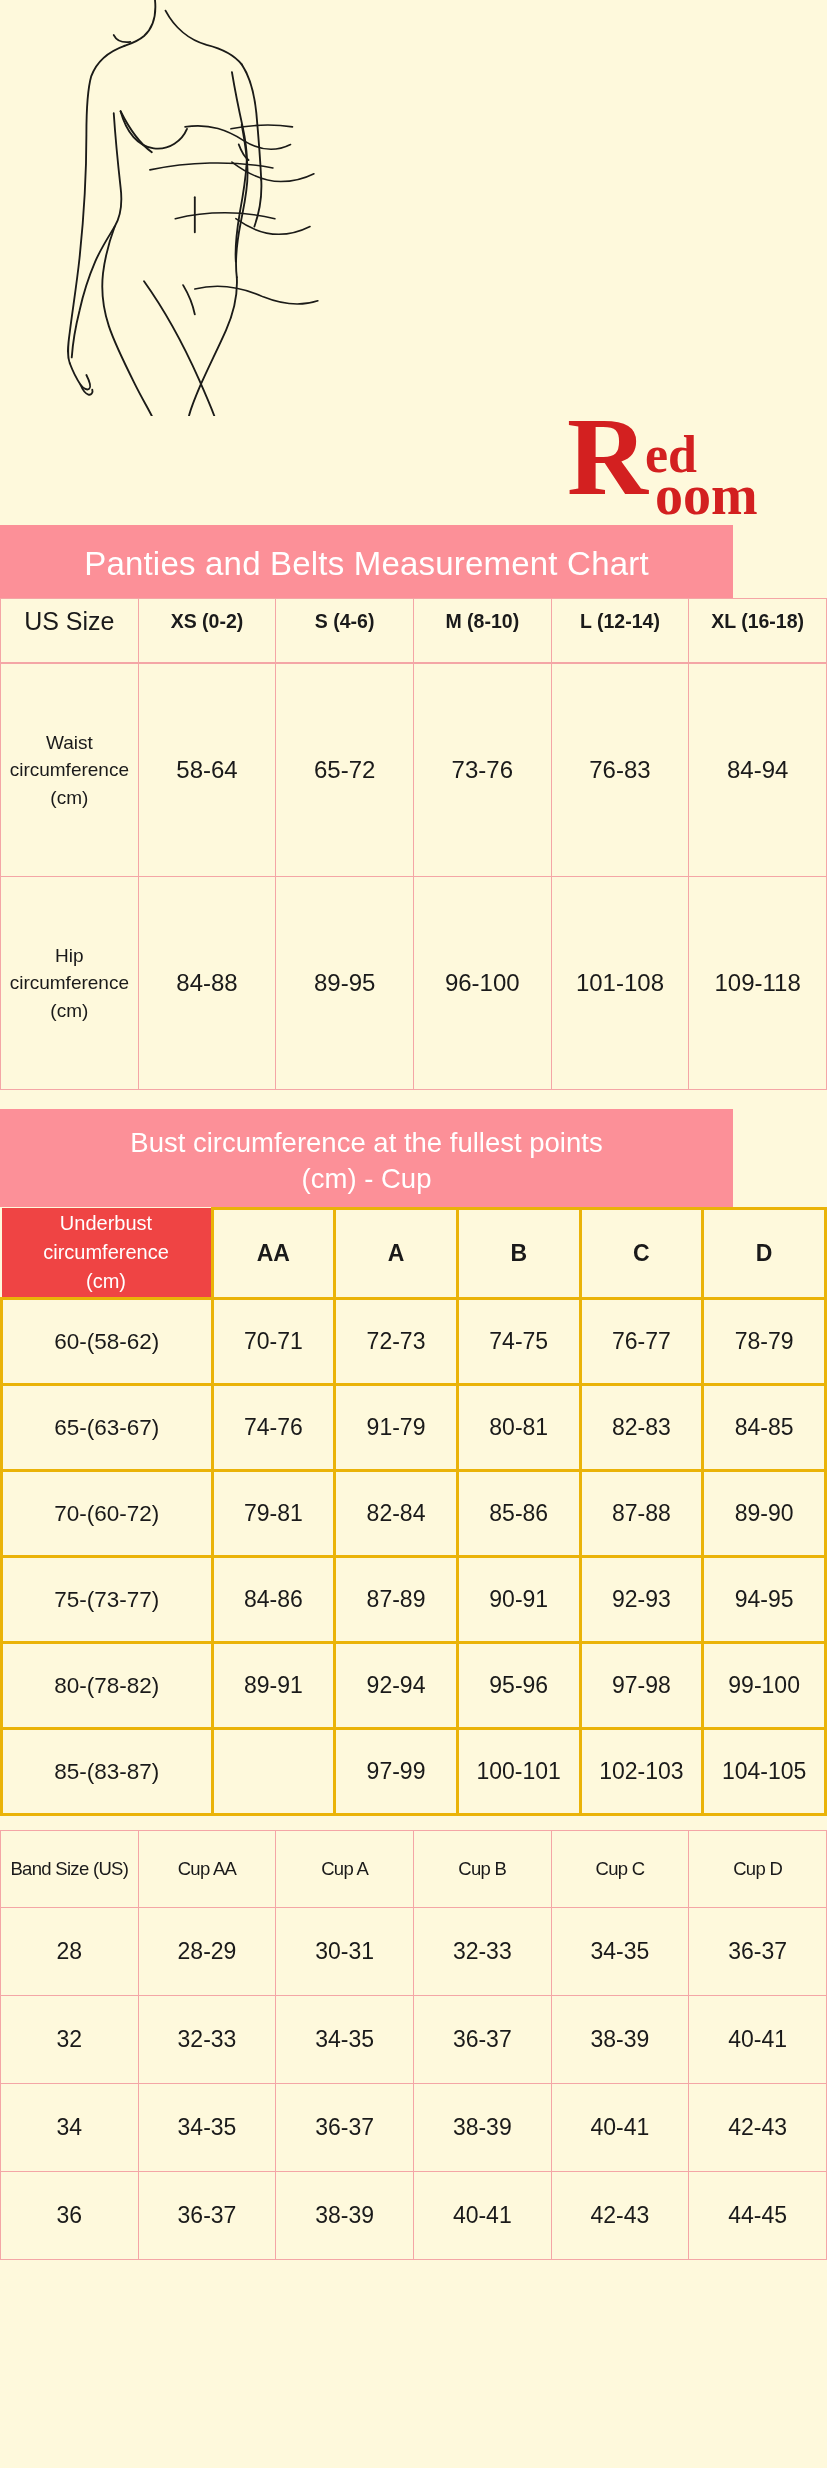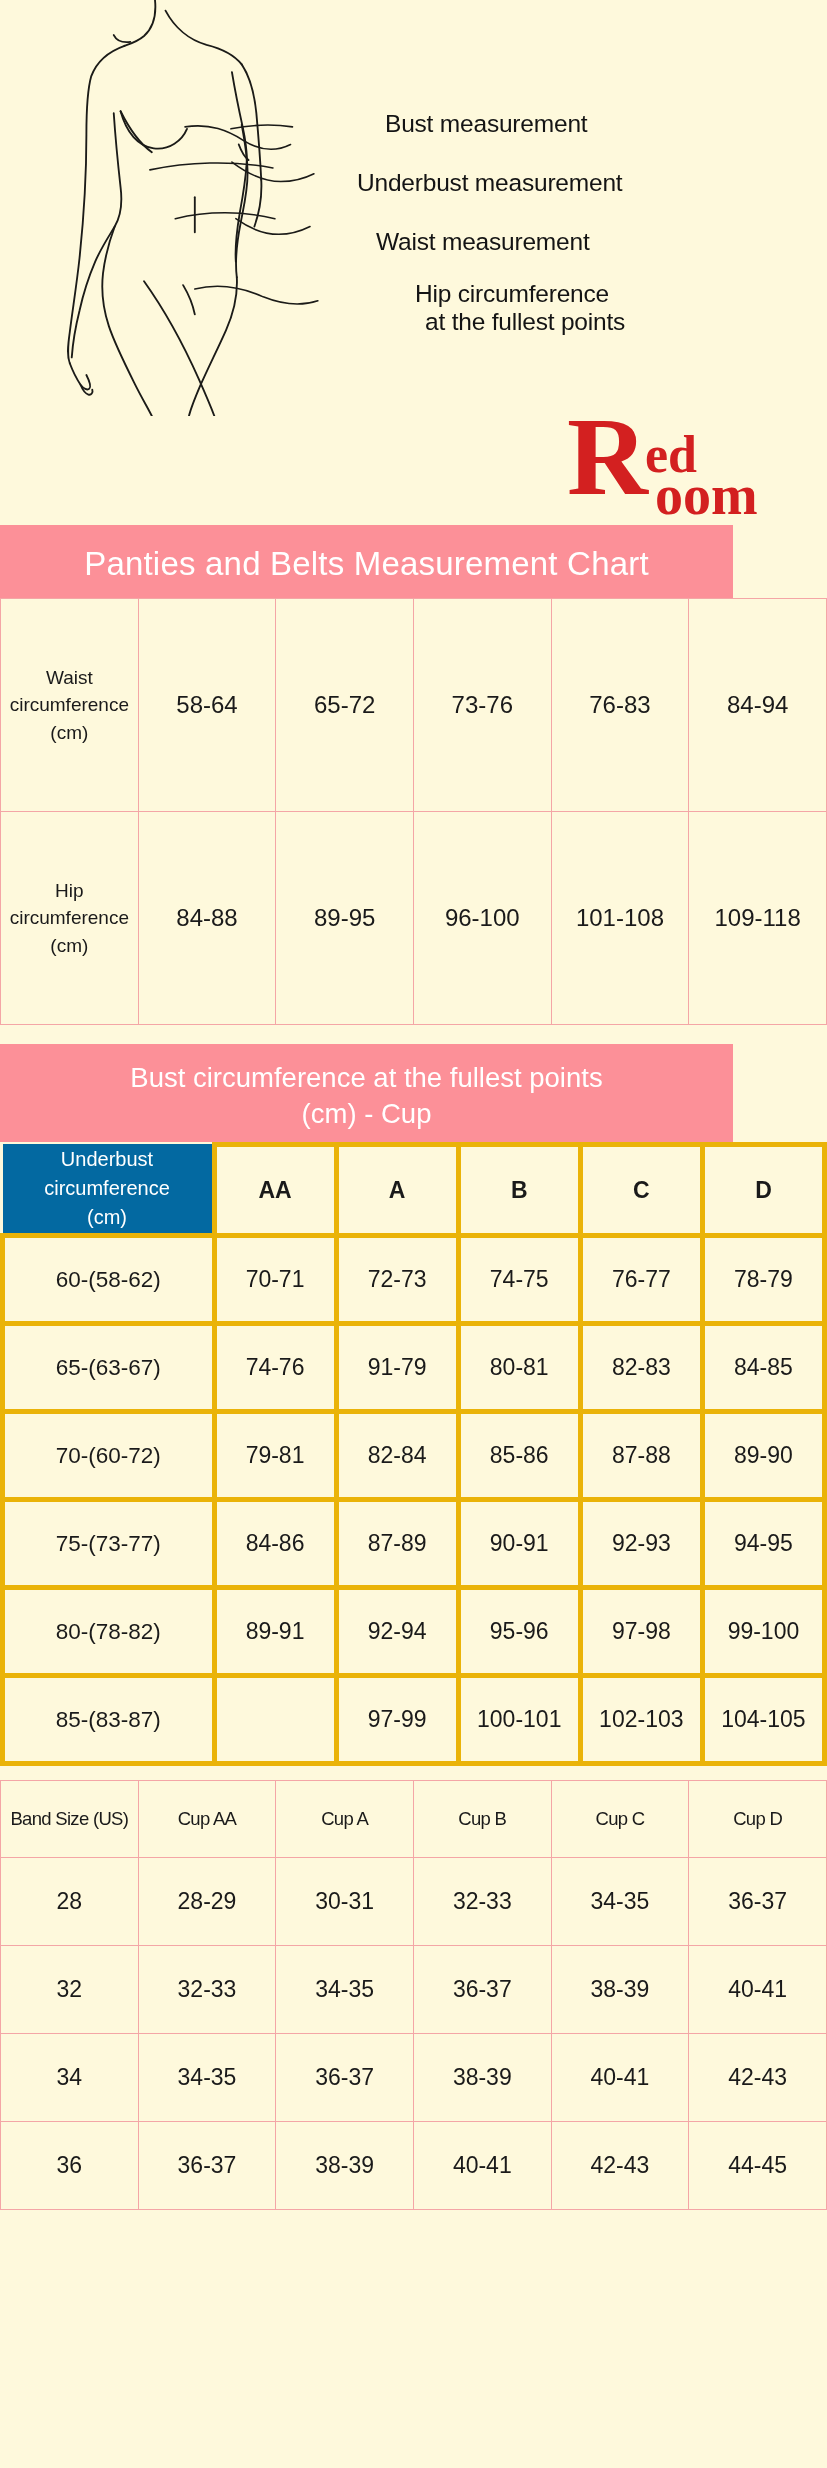--- a/index.html
+++ b/index.html
@@ -115,23 +115,23 @@
 
   
   .t2title {
     text-align: center;
     font-size: 27.5px;
     line-height: 1.30;
     padding: 16px 60px 10px 60px;
     color: #FFFFFF;
   }
   table.t2 { border-collapse: collapse; }
-  table.t2 td { border: 5px solid #eab308; }
+  table.t2 td { border: 3px solid #eab308; }
   .t2 td.ub {
-    background: #0369a1;
+    background: #ef4444;
     border: none;
     color: #FFFFFF;
     font-size: 20px;
     line-height: 1.45;
     width: 207px;
   }
   .t2 td.cup {
     font-size: 23px;
     font-weight: bold;
     height: 74px;
@@ -223,41 +223,44 @@
         <path d="M148 134 C174 130 192 138 208 148 C224 158 240 160 256 152" stroke-width="1.6"></path>
 
         <path d="M196 170 C212 182 228 190 246 190 C262 190 272 186 280 182" stroke-width="1.6"></path>
 
         <path d="M200 228 C214 238 228 244 244 244 C258 244 268 240 276 236" stroke-width="1.6"></path>
 
         <path d="M158 300 C182 294 206 298 228 308 C248 316 266 318 284 312" stroke-width="1.6"></path>
       </svg>
     </div>
 
-    <div class="callouts">
-      <div class="callout c1">Bust measurement</div>
-      <div class="callout c2">Underbust measurement</div>
-      <div class="callout c3">Waist measurement</div>
-      <div class="callout c4">
-        <span class="l1">Hip circumference</span>
-        <span class="l2">at the fullest points</span>
-      </div>
-    </div>
 
     <div class="logo">
       <svg viewBox="0 0 250 110" width="250" height="110">
         <text x="8" y="86" font-family="'Liberation Serif', serif" font-size="112" font-weight="700" fill="#D32020">R</text>
         <text x="86" y="64" font-family="'Liberation Serif', serif" font-size="52" font-weight="700" fill="#D32020">ed</text>
         <text x="96" y="106" font-family="'Liberation Serif', serif" font-size="56" font-weight="700" fill="#D32020">oom</text>
       </svg>
     </div>
   </div>
 
   <div class="block pinkhead">
     <div class="title-bar">Panties and Belts Measurement Chart</div>
+    <table class="sz">
+      <tbody>
+          <tr class="t1-headrow">
+        <td class="lbl">US Size</td>
+        <td class="sz-h">XS (0-2)</td>
+        <td class="sz-h">S (4-6)</td>
+        <td class="sz-h">M (8-10)</td>
+        <td class="sz-h">L (12-14)</td>
+        <td class="sz-h">XL (16-18)</td>
+      </tr>
+    </tbody>
+      </table>
   </div>
 
   <table class="sz t1">
     <tbody>
         <tr>
       <td class="rowlabel">
         <span>Waist</span><br>
         <span>circumference</span><br>
         <span>(cm)</span>
       </td>

